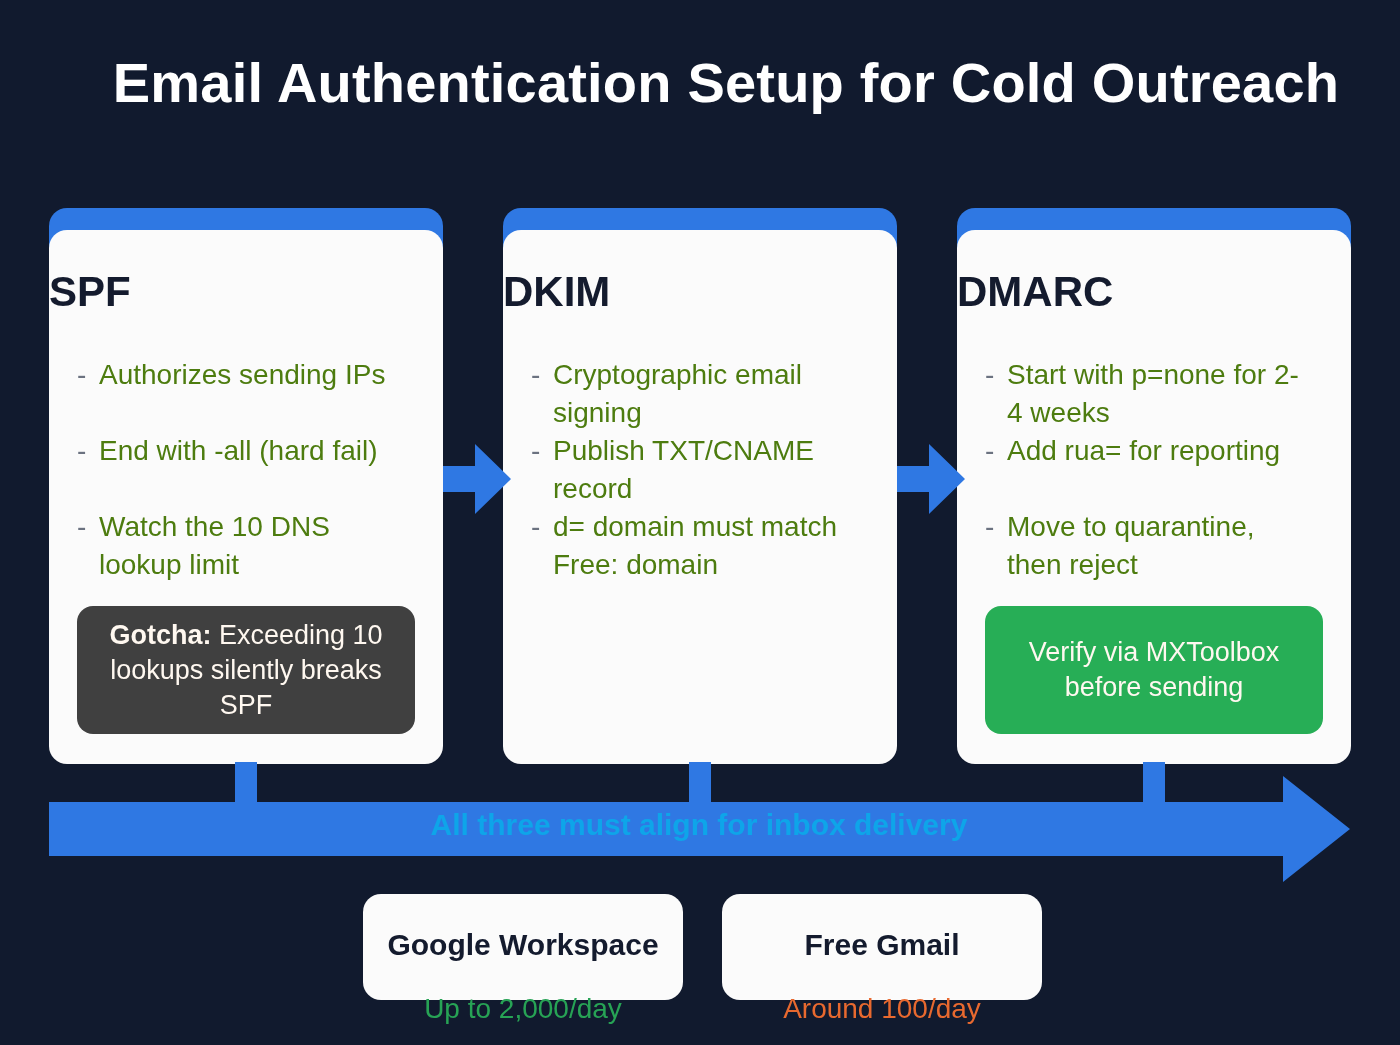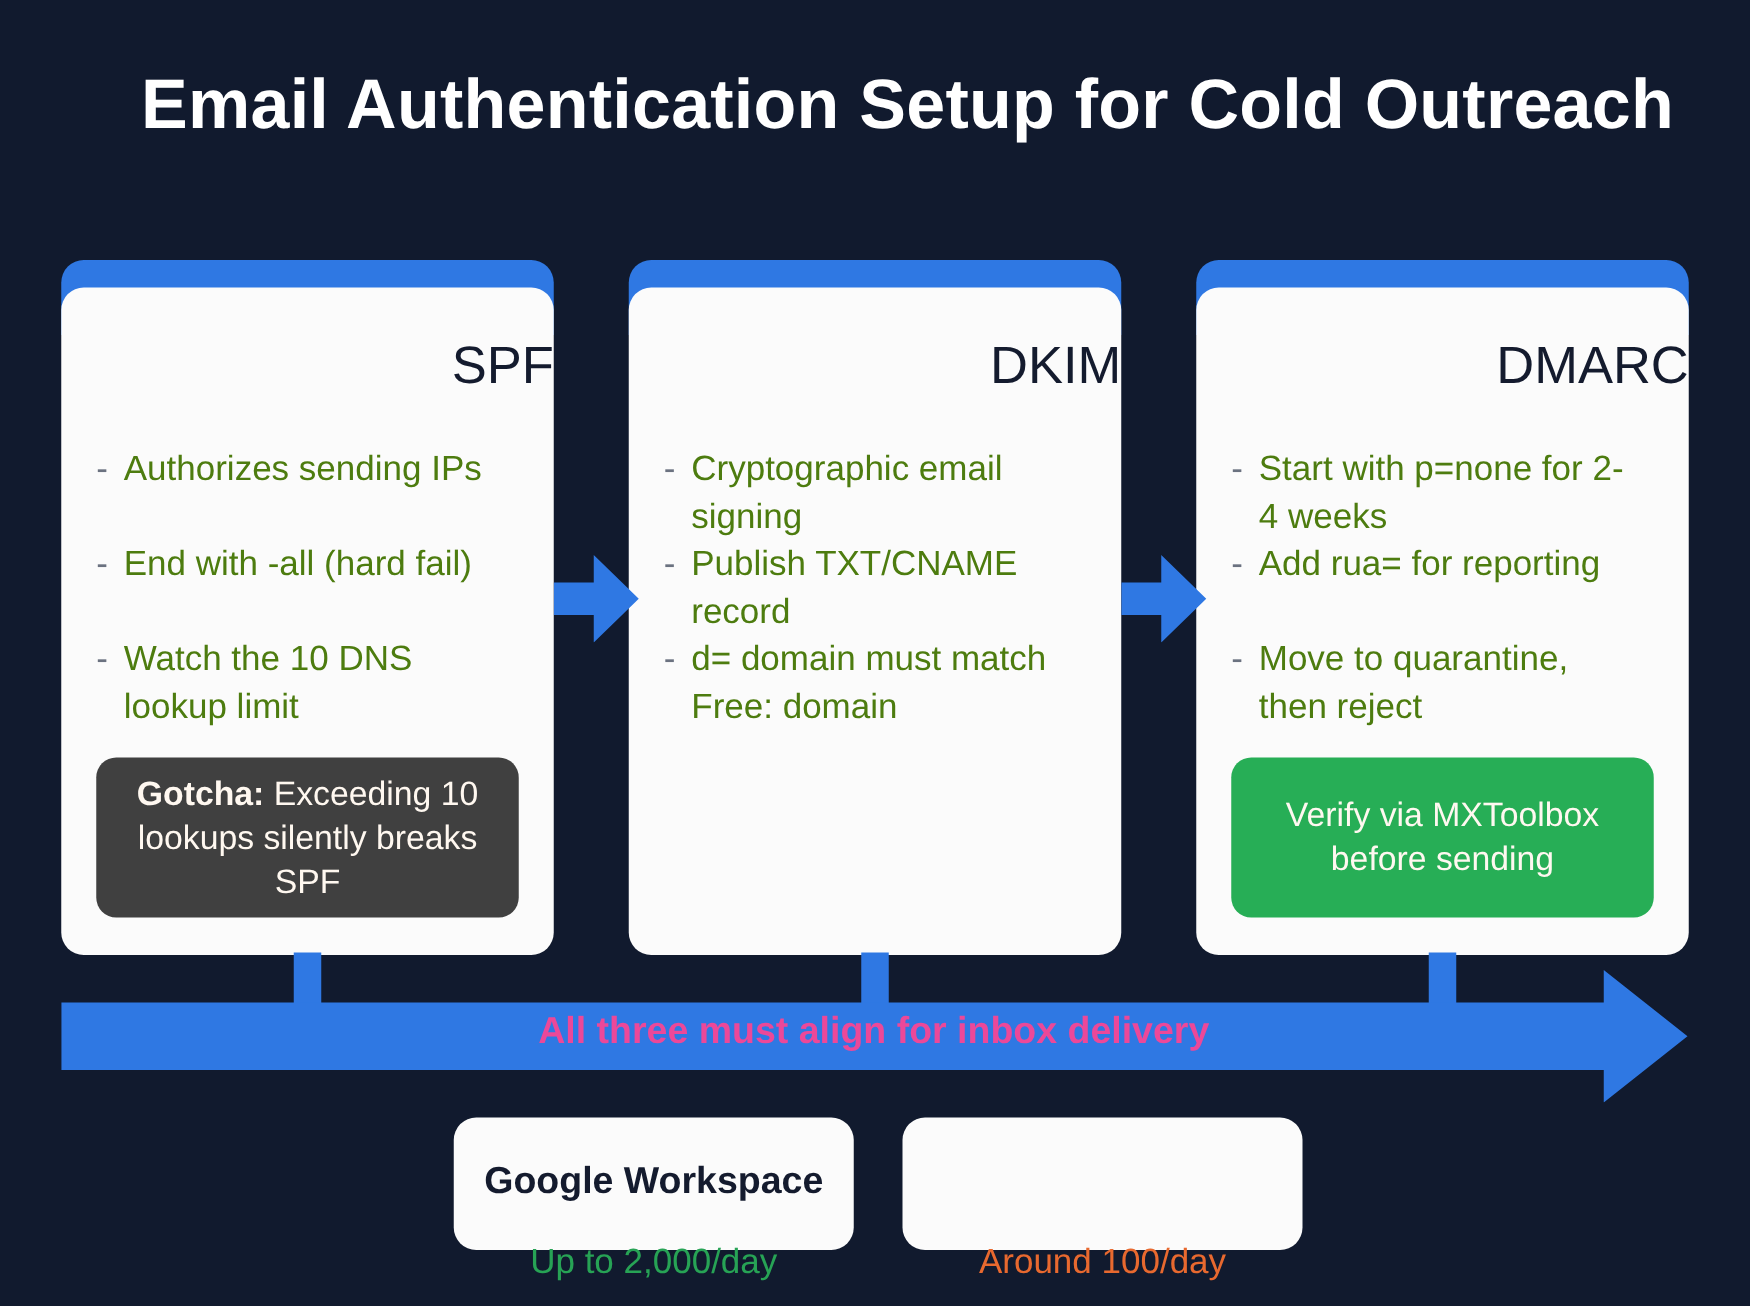--- a/index.html
+++ b/index.html
@@ -21,21 +21,21 @@
   .card-top {
     position: absolute; left: 0; top: 0; width: 394px; height: 60px;
     background: #2f78e3; border-radius: 18px 18px 0 0;
   }
   .card {
     position: absolute; left: 0; top: 22px; width: 394px; height: 534px;
     background: #fbfbfb; border-radius: 18px;
   }
   .card-title {
     position: absolute; left: 0; top: 38px; width: 100%;
-    text-align: right; font-weight: 400; font-size: 42px; color: #141b2e; padding-left: 11px;
+    text-align: left; font-weight: 700; font-size: 42px; color: #141b2e;
   }
   .bullets { position: absolute; left: 28px; top: 0; width: 350px; }
   .bullet {
     position: absolute; left: 0; width: 350px;
     font-size: 28px; line-height: 38px; color: #4d7c0f;
     padding-left: 22px;
   }
   .bullet::before {
     content: "-"; position: absolute; left: 0; top: 0; color: #6b7280;
   }
@@ -48,21 +48,21 @@
   .callout b { font-weight: 700; }
   .orange { background: #404040; }
   .green { background: #27ae56; }
   .connector {
     position: absolute; width: 22px; height: 42px; top: 762px; background: #2f78e3;
   }
   .side-arrow { position: absolute; top: 444px; }
   .main-arrow { position: absolute; left: 49px; top: 776px; }
   .arrow-label {
     position: absolute; left: 49px; top: 808px; width: 1300px;
-    text-align: center; color: #ec4899; font-weight: 700; font-size: 30px;
+    text-align: center; color: #0ea5e9; font-weight: 700; font-size: 30px;
     padding-right: 0;
   }
   .limit-card {
     position: absolute; top: 894px; width: 320px; height: 106px;
     background: #fbfbfb; border-radius: 18px; text-align: center;
   }
   .limit-name {
     position: absolute; left: 0; top: 18px; width: 100%;
     font-weight: 700; font-size: 30px; color: #141b2e; margin-top: 16px;
   }
@@ -133,14 +133,15 @@
 <svg class="main-arrow" width="1302" height="106" viewBox="0 0 1302 106">
   <polygon points="0,26 1234,26 1234,0 1301,53 1234,106 1234,80 0,80" fill="#2f78e3"></polygon>
 </svg>
 <div class="arrow-label">All three must align for inbox delivery</div>
 
 <div class="limit-card" style="left:363px;">
   <div class="limit-name">Google Workspace</div>
   <div class="limit-value" style="color:#27a355;">Up to 2,000/day</div>
 </div>
 <div class="limit-card" style="left:722px;">
+  <div class="limit-name">Free Gmail</div>
   <div class="limit-value" style="color:#e8692f;">Around 100/day</div>
 </div>
 
 </body></html>

